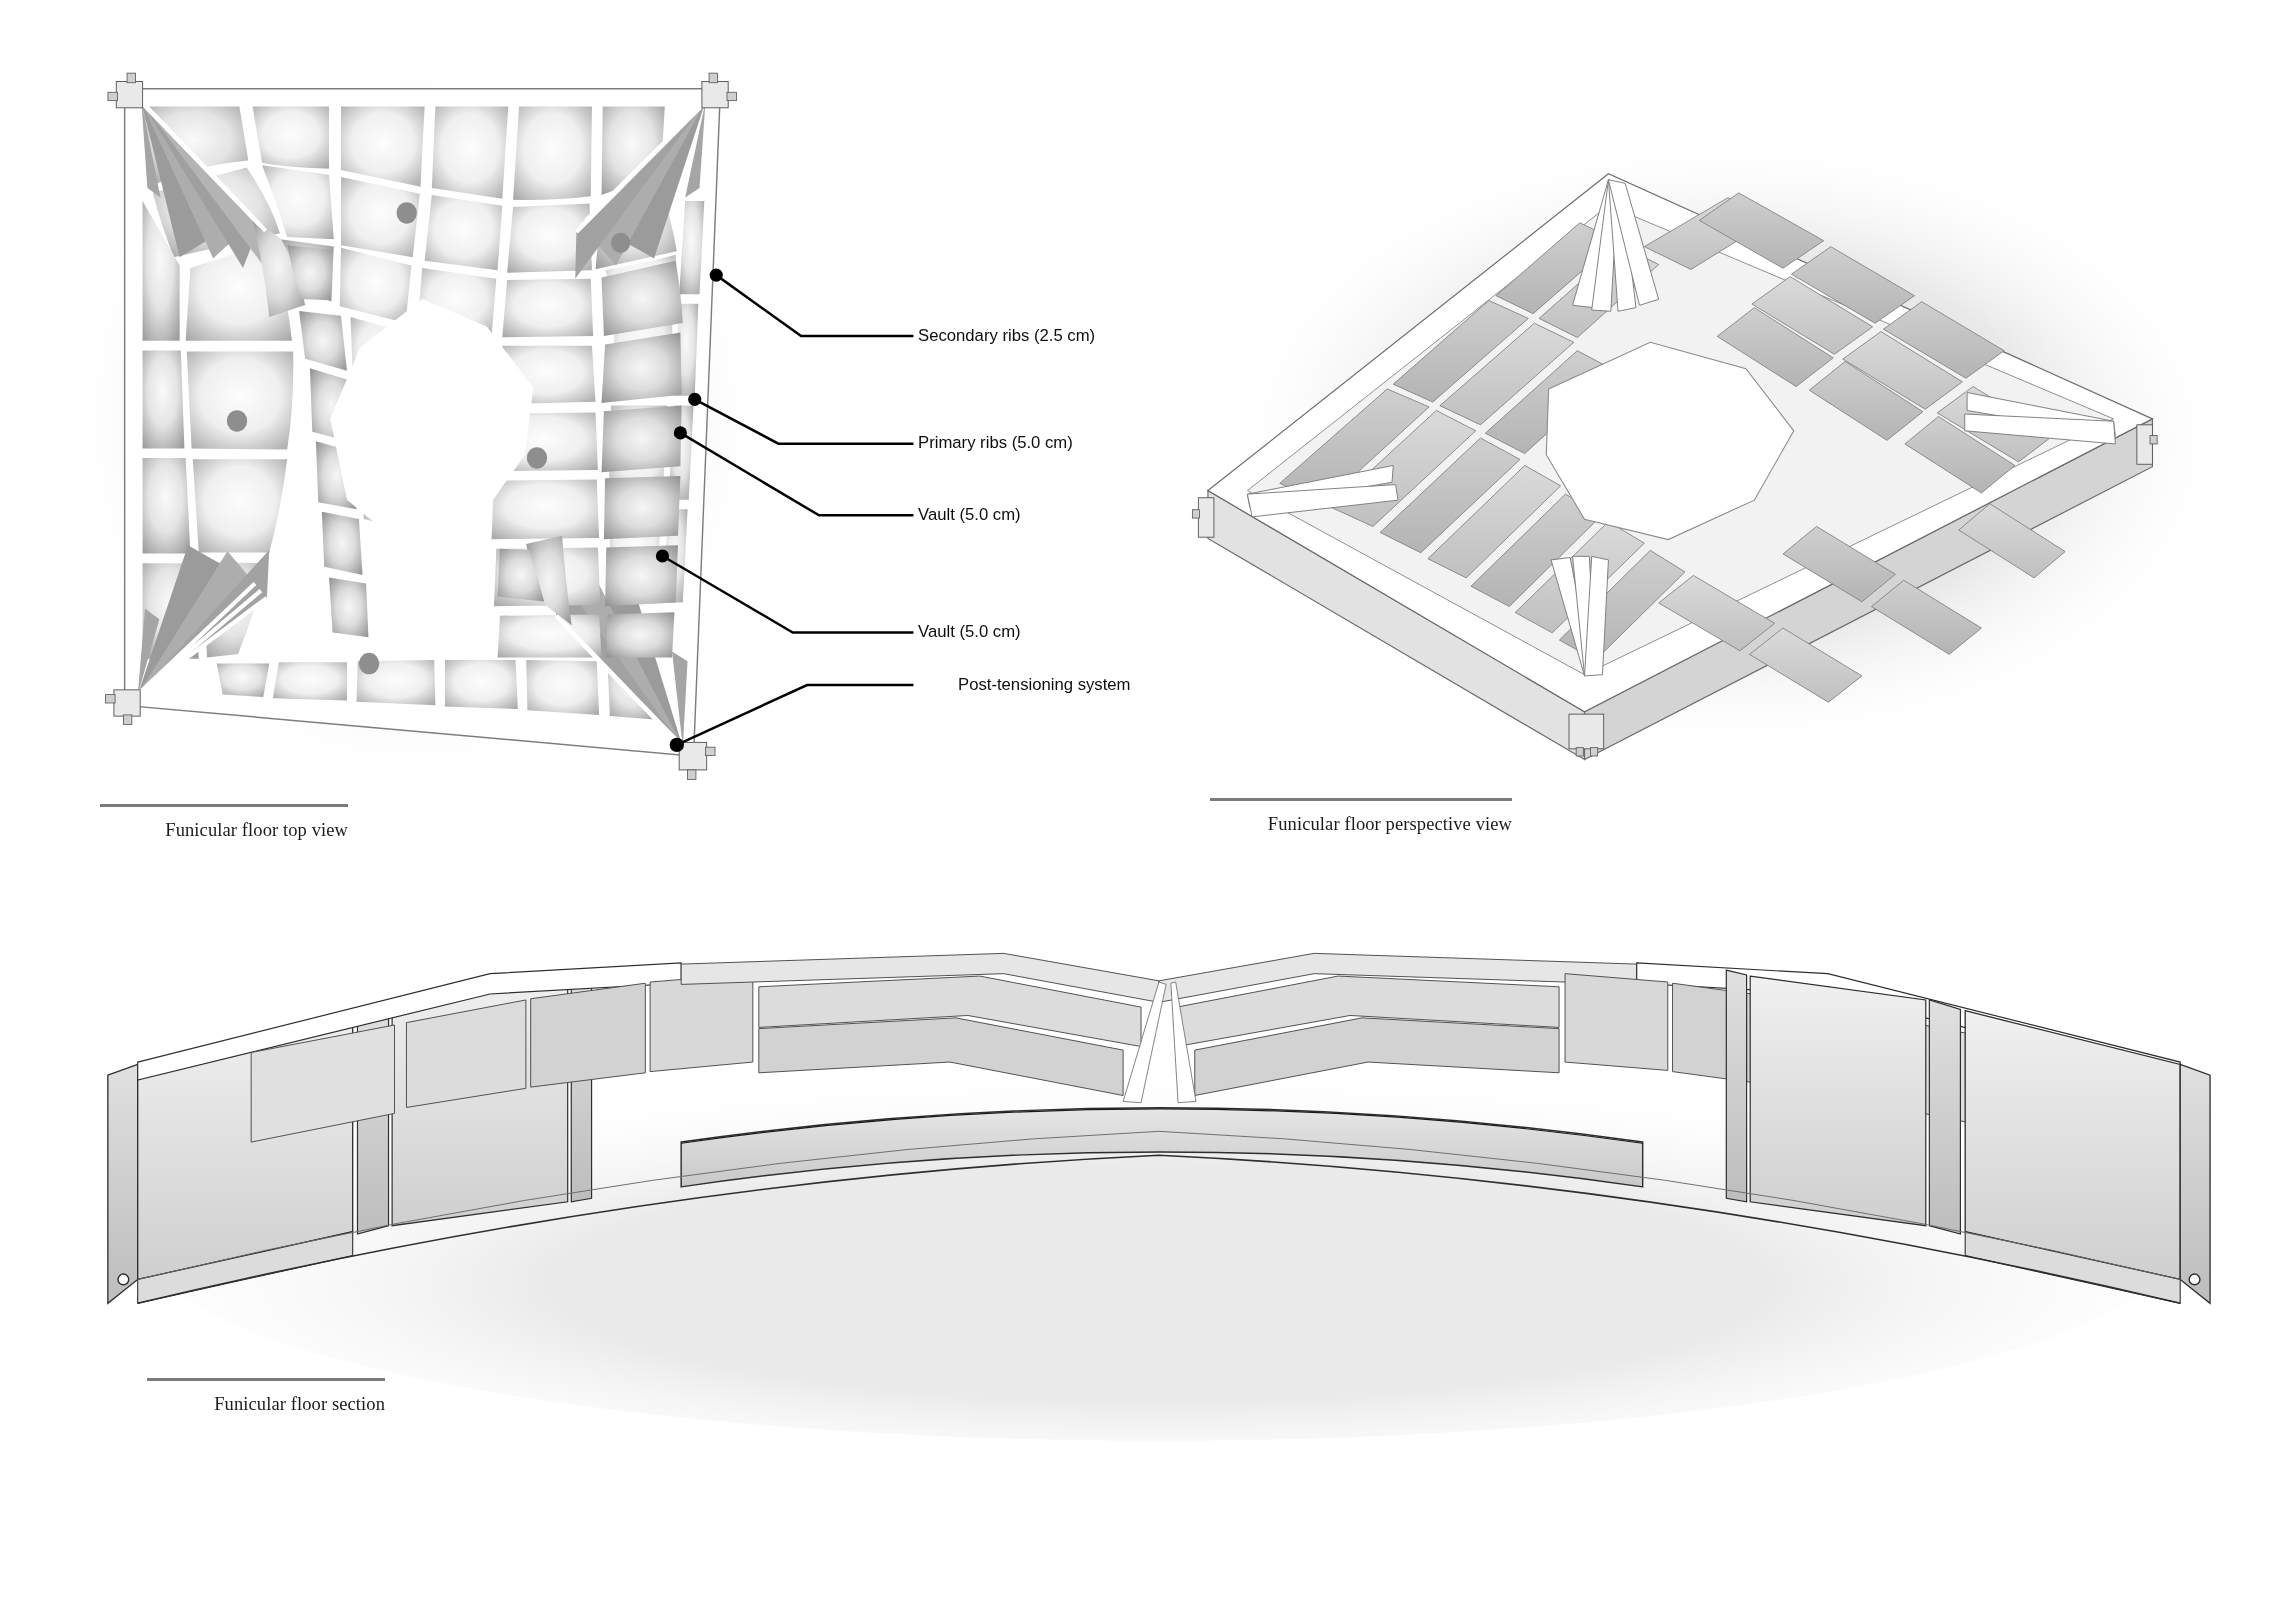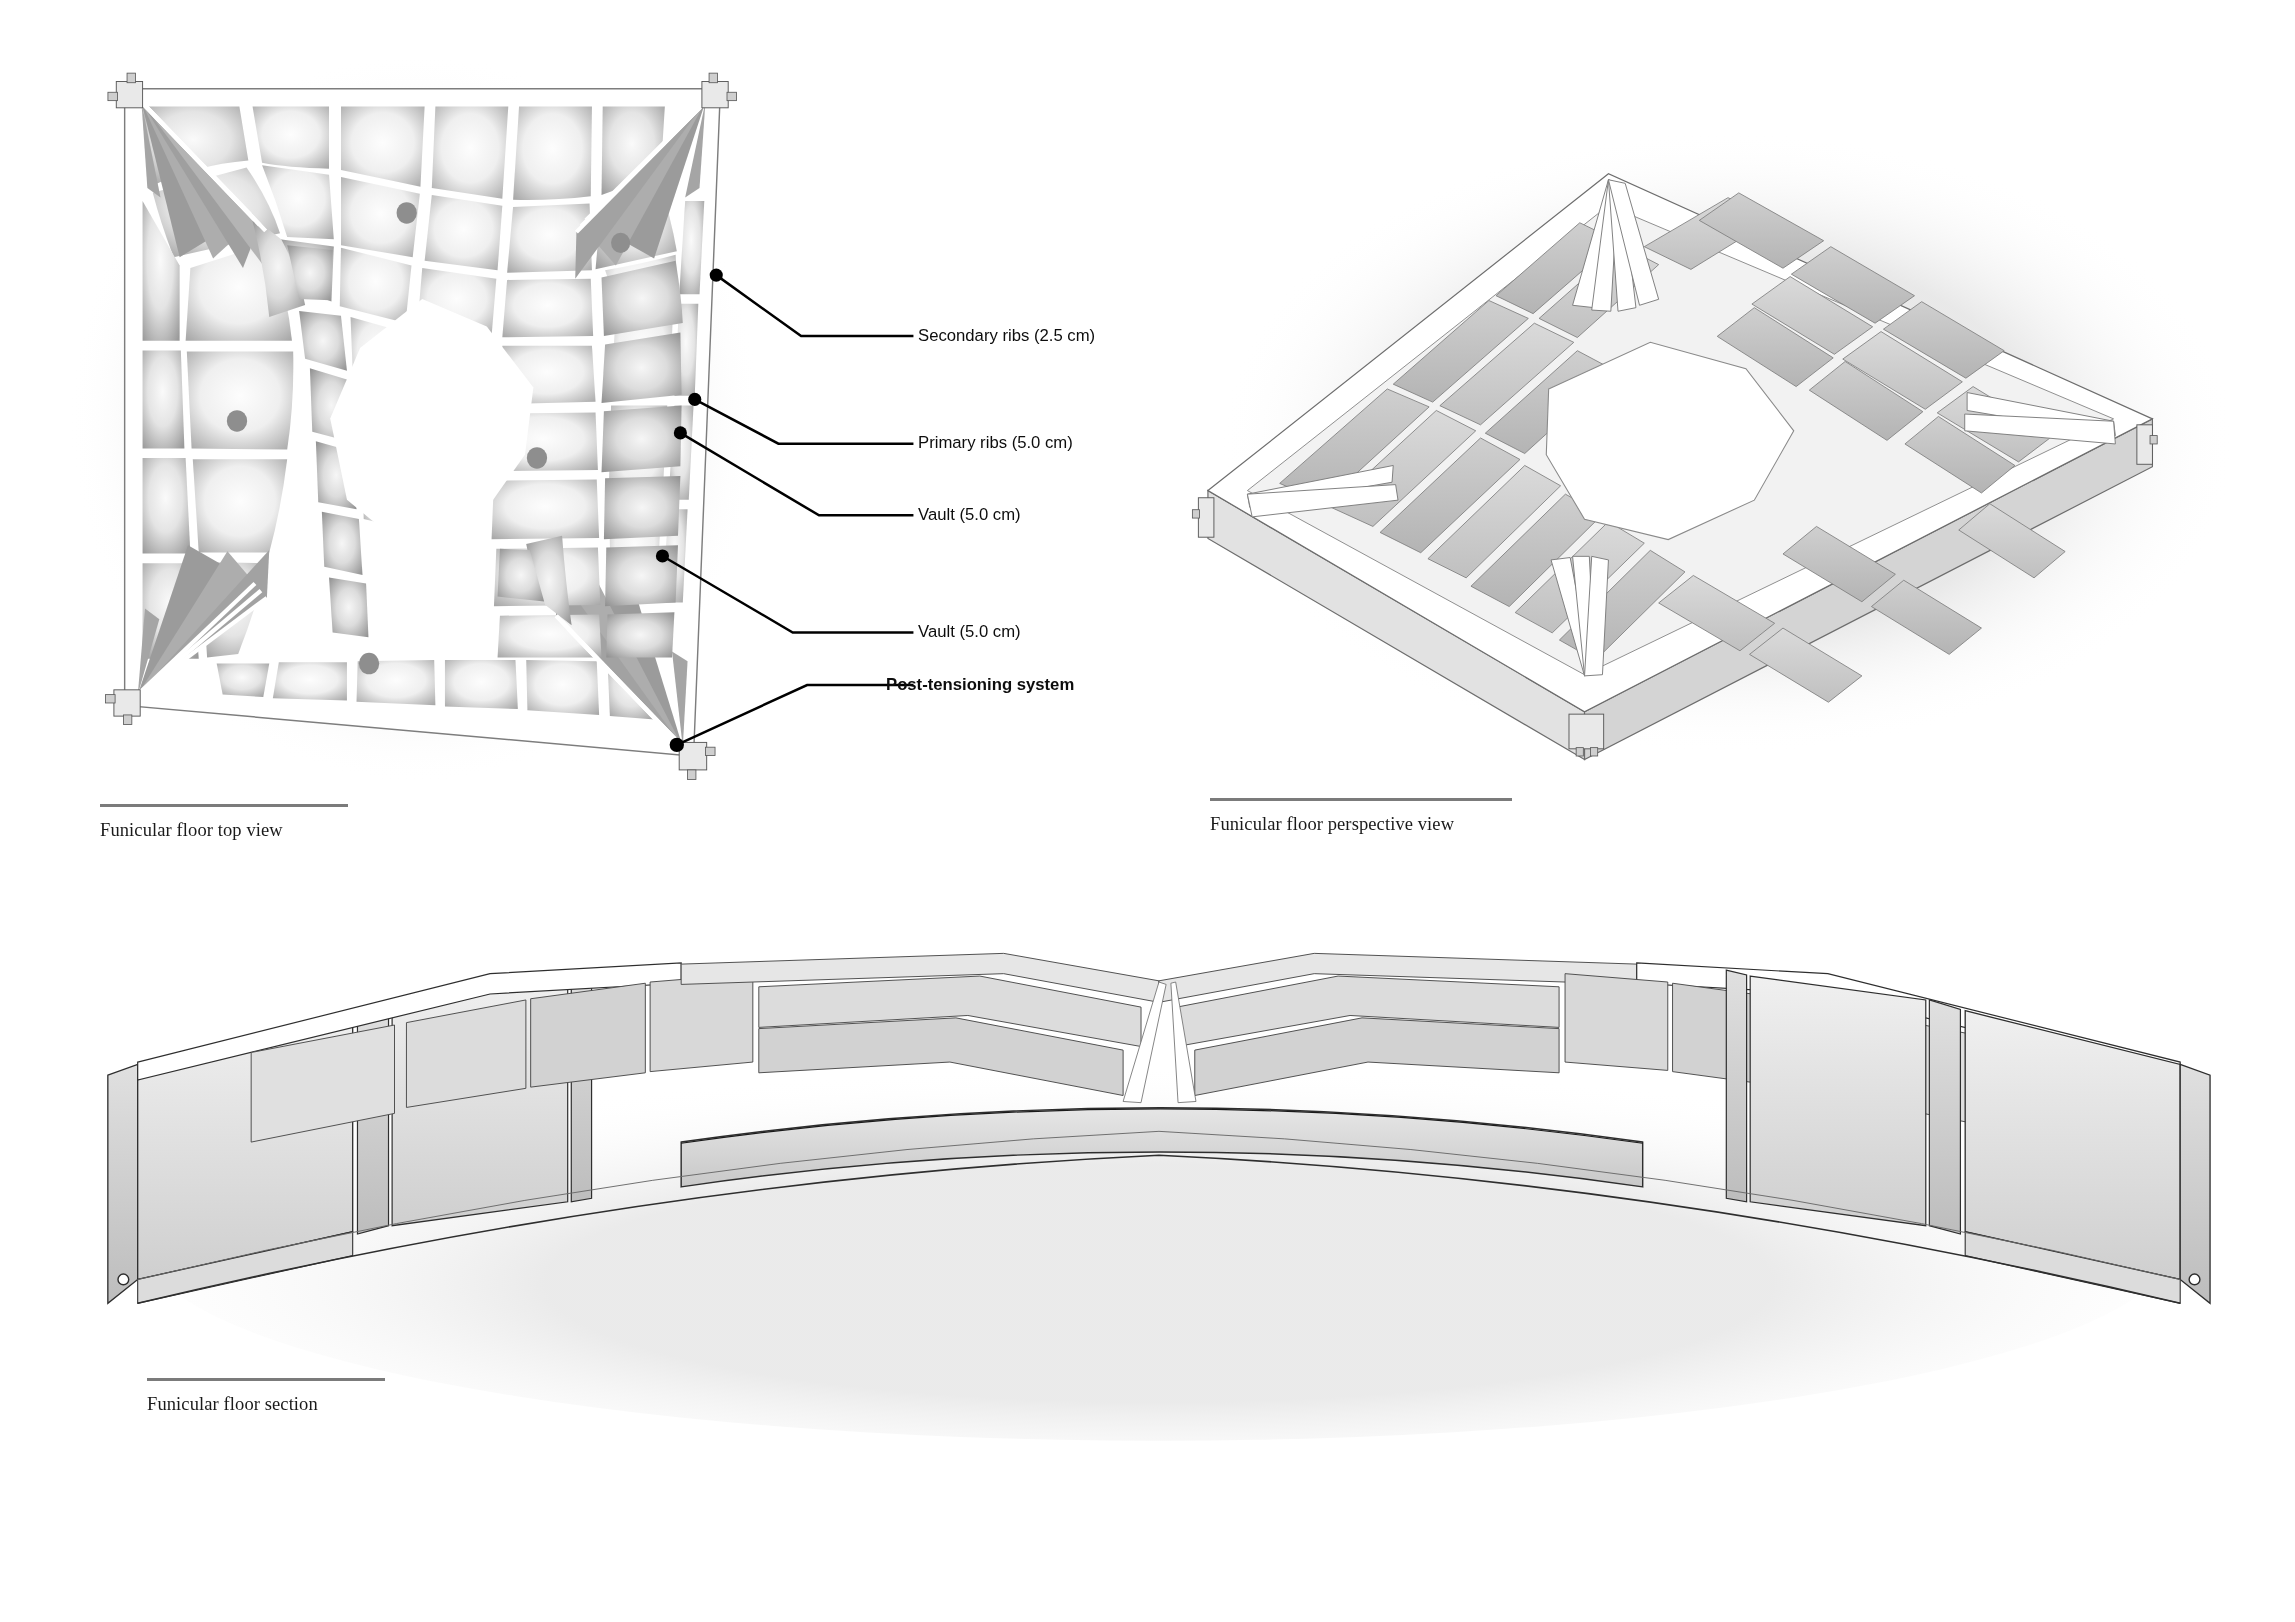--- a/index.html
+++ b/index.html
@@ -3,21 +3,21 @@
 <meta charset="utf-8">
 <title>Funicular floor</title>
 <style>
   html,body{margin:0;padding:0;background:#ffffff;}
   body{
     width:2295px;height:1623px;position:relative;overflow:hidden;
     font-family:"Liberation Sans","DejaVu Sans",sans-serif;
     color:#111;
     -webkit-font-smoothing:antialiased;
   }
-  .sheet{position:absolute;inset:0;background:#fff;}
+  .sheet{position:absolute;inset:0;background:#fff;text-align:right;}
 
   
   .figure{position:absolute;}
   #fig-top{left:90px;top:60px;width:777px;height:735px;}
   #fig-persp{left:1190px;top:108px;width:1076px;height:658px;}
   #fig-section{left:72px;top:945px;width:2176px;height:430px;}
 
   .figure svg{display:block;width:100%;height:100%;overflow:visible;}
 
   
@@ -284,21 +284,21 @@
           <path class="leader" d="M982,1146 L1200,1046 L1378,1046"></path>
           <circle class="leader-dot" cx="982" cy="1146" r="12"></circle>
         </g>
       </g>
     </svg>
 
     <div class="anno-label" style="left:828px;top:268px;">Secondary ribs (2.5 cm)</div>
     <div class="anno-label" style="left:828px;top:375px;">Primary ribs (5.0 cm)</div>
     <div class="anno-label" style="left:828px;top:447px;">Vault (5.0 cm)</div>
     <div class="anno-label" style="left:828px;top:564px;">Vault (5.0 cm)</div>
-    <div class="anno-label" style="left:796px;top:617px;font-weight:bold;">Post-tensioning system</div>
+    <div class="anno-label" style="left:868px;top:617px;">Post-tensioning system</div>
   </div>
 
   <div class="figure" id="fig-persp">
     <svg viewBox="0 0 1800 1100" preserveAspectRatio="xMinYMin meet">
       <defs>
         <linearGradient id="wallL" x1="0" y1="0" x2="0" y2="1">
           <stop offset="0%" stop-color="#cfcfcf"></stop>
             <stop offset="100%" stop-color="#b4b4b4"></stop>
         </linearGradient>
         <linearGradient id="wallR" x1="0" y1="0" x2="0" y2="1">

